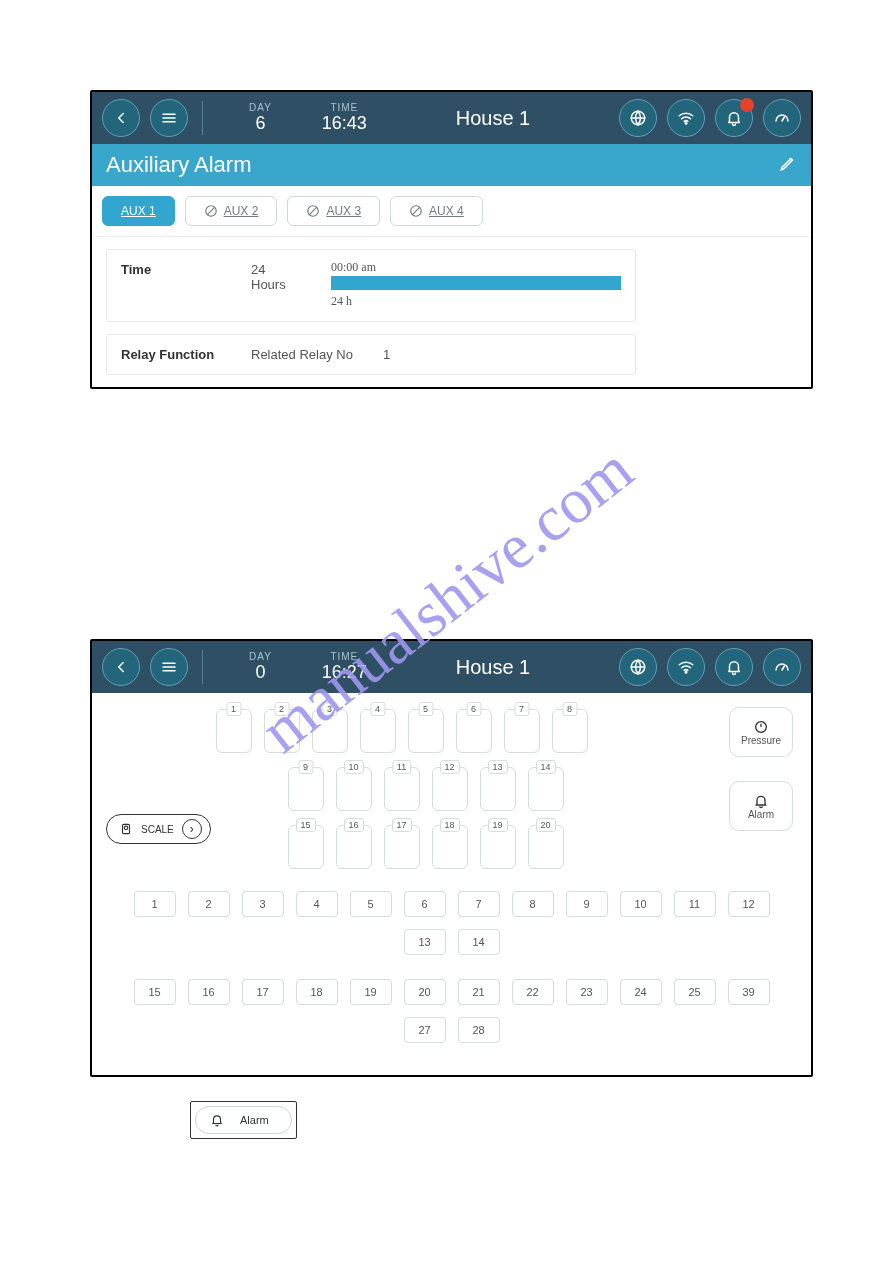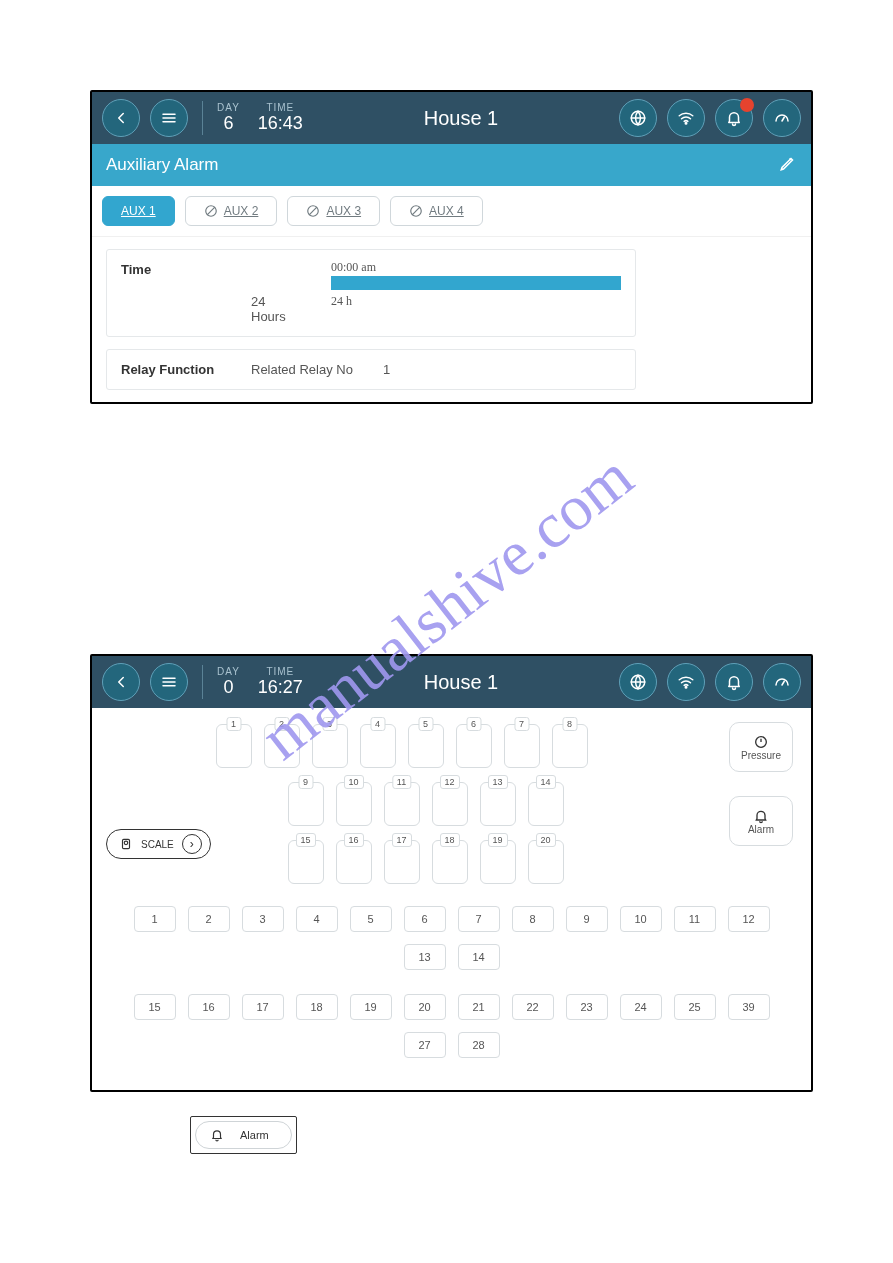--- a/index.html
+++ b/index.html
@@ -36,32 +36,32 @@
     border:1px solid #5fa0b8;
     display:flex;align-items:center;justify-content:center;
     color:#fff;font-size:18px;
     cursor:pointer;
     position:relative;
     flex-shrink:0;
   }
   .iconbtn svg{stroke:#fff;fill:none;stroke-width:2;stroke-linecap:round;stroke-linejoin:round;}
   .vdiv{width:1px;height:34px;background:#5a8296;margin:0 4px;}
   .daytime{display:flex;gap:18px;color:#dfe9ee;}
-  .daytime .col{display:flex;flex-direction:column;align-items:center;}
+  .daytime .col{display:flex;flex-direction:column;align-items:center;margin-left:32px;}
   .daytime .lbl{font-size:10px;letter-spacing:1px;color:#a9c2cf;}
   .daytime .val{font-size:18px;font-weight:500;color:#fff;}
   .title{flex:1;text-align:center;font-size:20px;color:#fff;}
   .subheader{
     background:#38a7cb;
     color:#fff;
     height:42px;
     display:flex;
     align-items:center;
     padding:0 14px;
-    font-size:17px;
+    font-size:22px;
   }
   .subheader .spacer{flex:1;}
   .tabrow{display:flex;gap:10px;padding:10px;border-bottom:1px solid #f0f0f0;}
   .auxtab{
     height:28px;padding:0 18px;
     border-radius:6px;
     border:1px solid #d0d7db;
     background:#fff;color:#717b80;
     font-size:12px;
     display:flex;align-items:center;gap:6px;
@@ -240,21 +240,21 @@
         <svg class="circleslash" viewBox="0 0 24 24" stroke="#717b80" fill="none" stroke-width="2">
             <circle cx="12" cy="12" r="9"></circle>
             <line x1="5" y1="19" x2="19" y2="5"></line>
           </svg>
         <span>AUX 4</span>
       </div>
     </div>
 
     <div class="card" style="width:500px;">
       <div class="rowlbl">Time</div>
-      <div class="plain" style="width:50px;margin-top:32px;">24 Hours</div>
+      <div class="plain" style="width:50px;">24 Hours</div>
       <div class="sliderwrap">
         <span class="t0">00:00 am</span>
         <div class="sliderbar"></div>
         <span class="t1">24 h</span>
       </div>
     </div>
 
     <div class="card" style="width:500px;">
       <div class="rowlbl">Relay Function</div>
       <div class="plain">Related Relay No</div>

